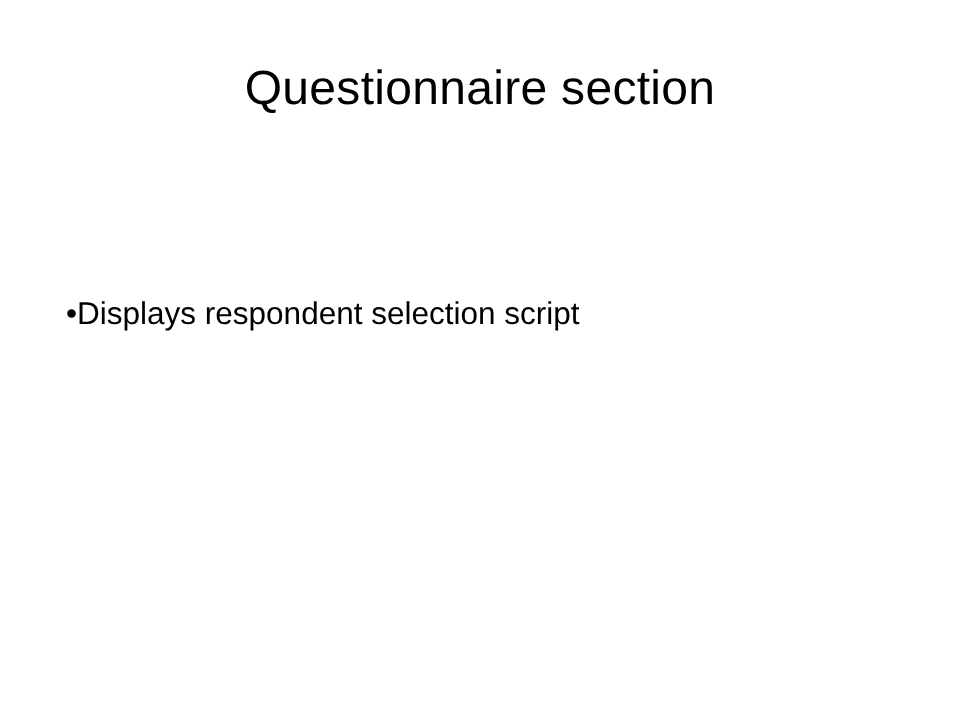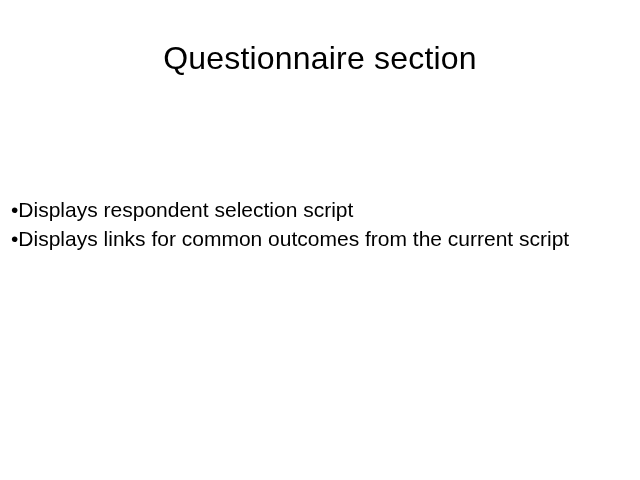--- a/index.html
+++ b/index.html
@@ -36,21 +36,21 @@
     font-weight: normal;
     letter-spacing: 0.2px;
     color: #000000;
     margin: 0;
     white-space: nowrap;
   }
 
   
   .slide-body {
     position: absolute;
-    left: 11px;
+    left: 44px;
     top: 196px;
     width: 578px;
     font-size: 21px;
     line-height: 28.5px;
     color: #000000;
   }
 
   .bullet-para {
     margin: 0;
     padding: 0;
@@ -75,19 +75,16 @@
 <div class="slide">
 
   <h1 class="slide-title">Questionnaire section</h1>
 
   <div class="slide-body">
 
     <p class="bullet-para">
       <span class="bullet-glyph">•</span><span class="bullet-text">Displays respondent selection script</span>
     </p>
 
-    <p class="bullet-para">
-      <span class="bullet-glyph">•</span><span class="bullet-text">Displays links for common outcomes from the current script</span>
-    </p>
 
 
   </div>
 </div>
 
 </body></html>

